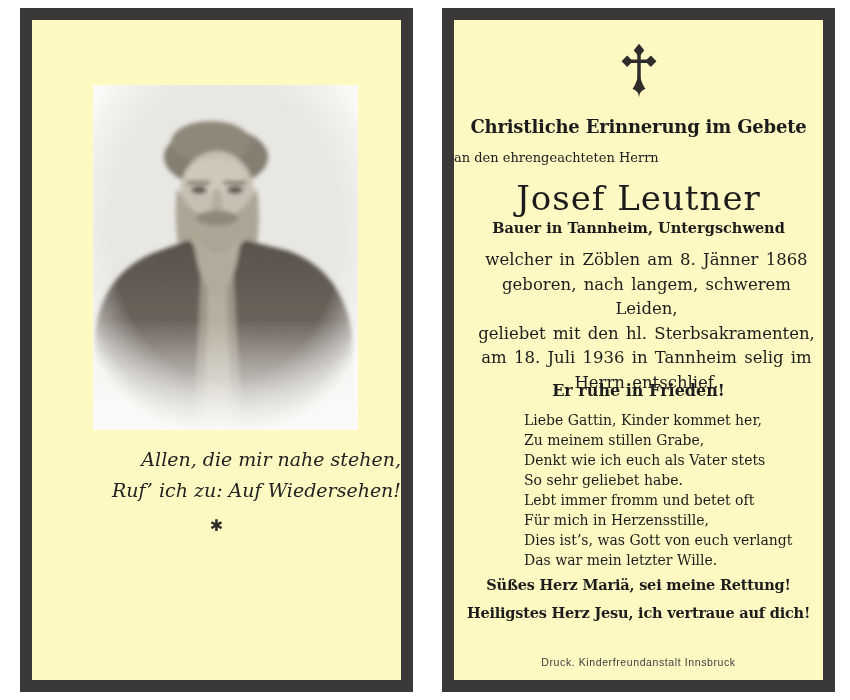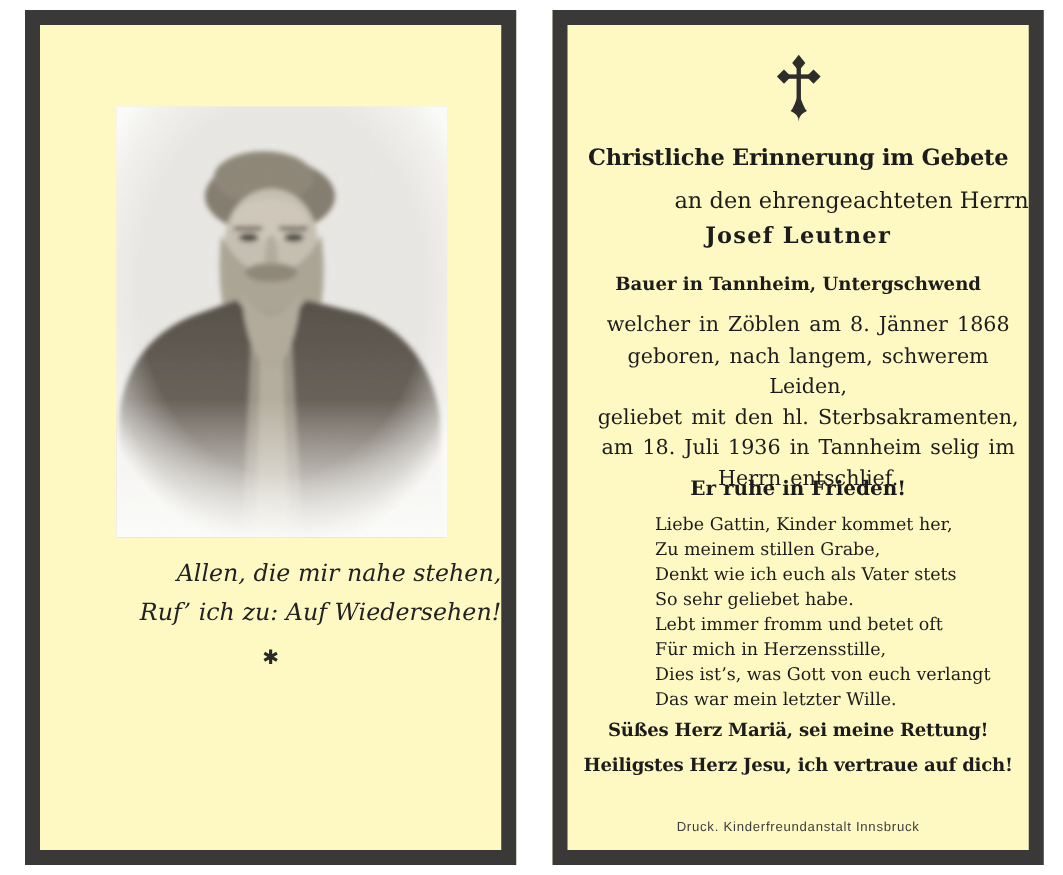--- a/index.html
+++ b/index.html
@@ -14,23 +14,23 @@
   .photo{position:absolute;left:61px;top:65px;width:265px;height:345px;display:block;}
   .caption{position:absolute;left:0;right:0;top:424px;text-align:right;
            font-size:19px;line-height:31px;font-style:italic;font-weight:500;color:#222;margin-left:28px;}
   .asterisk{position:absolute;left:0;right:0;top:496px;text-align:center;font-size:16px;color:#2a2a2a;}
 
   
   .cross-wrap{position:absolute;left:0;right:0;top:22px;text-align:center;}
   .cross-wrap svg{width:36px;height:56px;}
   .hdr1{position:absolute;left:0;right:0;top:96px;margin:0;text-align:center;
         font-size:18px;font-weight:bold;letter-spacing:-0.2px;}
-  .hdr2{position:absolute;left:0;right:0;top:130px;text-align:right;font-size:18px;}
+  .hdr2{position:absolute;left:0;right:0;top:130px;text-align:left;font-size:13px;}
   .name{position:absolute;left:0;right:0;top:158px;margin:0;text-align:center;
-        font-size:18px;font-weight:bold;letter-spacing:1px;}
+        font-size:34px;font-weight:normal;letter-spacing:1px;}
   .subtitle{position:absolute;left:0;right:0;top:199px;text-align:center;
             font-size:14.5px;font-weight:bold;}
   .obit{position:absolute;left:24px;right:8px;top:228px;text-align:center;
         font-size:16.5px;line-height:24.5px;word-spacing:2px;}
   .rip{position:absolute;left:0;right:0;top:361px;text-align:center;font-size:16px;font-weight:bold;}
   .poem{position:absolute;left:70px;right:6px;top:390px;text-align:left;
         font-size:14px;line-height:20px;}
   .closing{position:absolute;left:0;right:0;text-align:center;font-size:14.5px;
            font-weight:bold;letter-spacing:-0.2px;}
   .c1{top:556px;}

